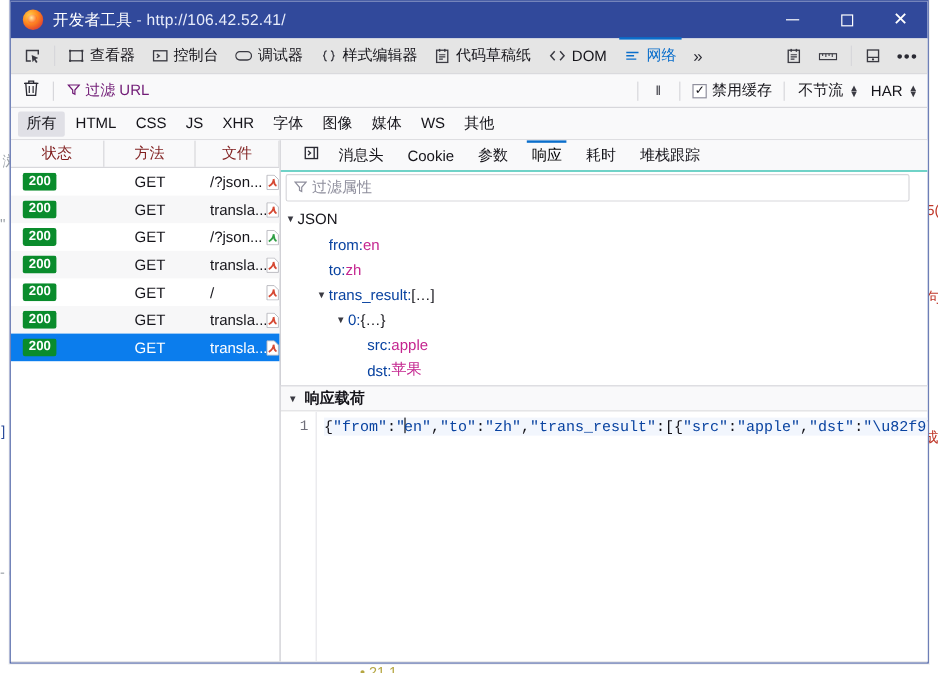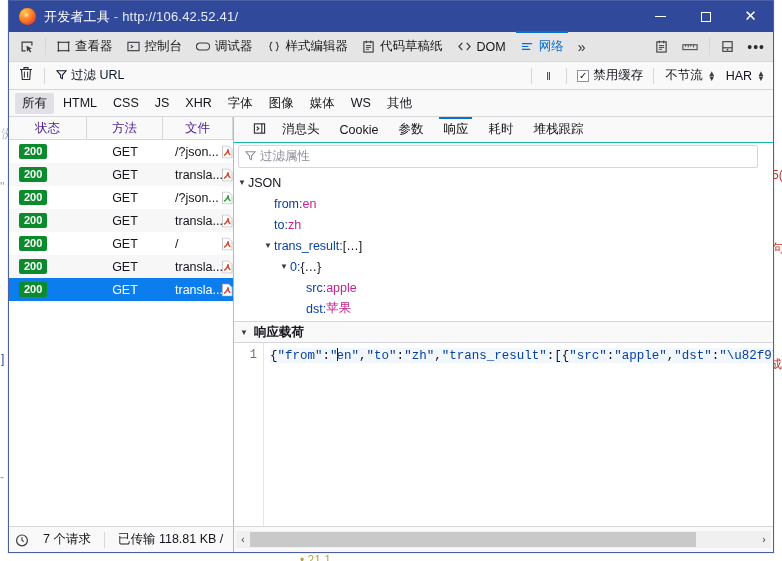--- a/index.html
+++ b/index.html
@@ -113,21 +113,21 @@
     width: 26px; height: 24px; display:flex; align-items:center; justify-content:center;
     color: #2a2a33;
   }
   .v-sep { width:1px; height:16px; background:#d7d7db; margin:0 5px; flex:none; }
   #url-filter {
     flex: 1 1 auto; height: 21px;
     display: flex; align-items: center; gap: 4px;
     padding: 0 5px;
     border: 1px solid transparent;
     border-radius: 2px;
-    color: #0f172a; font-size: 12.5px;
+    color: #701a75; font-size: 12.5px;
     background: transparent;
     min-width: 20px;
   }
   #pause-btn { padding: 0 9px; font-size: 11px; letter-spacing: 1.5px; color: #2a2a33; height:24px; display:flex; align-items:center;}
   .cb-wrap { display: flex; align-items: center; gap: 4px; font-size: 12.5px; color: #15141a; padding: 0 5px; height:24px; white-space: nowrap;}
   .cb-box {
     width: 12px; height: 12px; border: 1px solid #8f8f9d; background: #fff;
     display:flex; align-items:center; justify-content:center;
     font-size: 10px; color: #15141a; line-height: 1; flex:none;
   }
@@ -165,21 +165,21 @@
     width: 225px; min-width: 225px;
     display: flex; flex-direction: column;
     background: #ffffff;
     border-right: 1px solid #b8b8c0;
     overflow: hidden;
   }
   #req-head {
     display: flex; height: 23px; min-height: 23px;
     background: #f9f9fa;
     border-bottom: 1px solid #d7d7db;
-    font-size: 12.5px; color: #4c1d95;
+    font-size: 12.5px; color: #7f1d1d;
   }
   .col-h {
     display: flex; align-items: center; justify-content: center;
     border-right: 1px solid #d7d7db;
     overflow: hidden; white-space: nowrap;
   }
   .col-status { width: 78px; min-width:78px; }
   .col-method { width: 76px; min-width:76px; }
   .col-file   { flex: 1 1 auto; }
   #req-rows { flex: 1 1 auto; overflow: hidden; }
@@ -688,35 +688,13 @@
 
       <div id="payload-body">
         <div id="gutter">1</div>
         <div id="code">
           <span class="line"><span class="p">{</span><span class="k">"from"</span><span class="p">:</span><span class="k">"<span class="caret"></span>en"</span><span class="p">,</span><span class="k">"to"</span><span class="p">:</span><span class="k">"zh"</span><span class="p">,</span><span class="k">"trans_result"</span><span class="p">:[{</span><span class="k">"src"</span><span class="p">:</span><span class="k">"apple"</span><span class="p">,</span><span class="k">"dst"</span><span class="p">:</span><span class="k">"\u82f9\u679</span><span class="p"></span></span>
         </div>
       </div>
     </div>
   </div>
 
-  <div id="statusbar">
-    <div id="status-left">
-      <div id="clock-icon">
-        <svg width="14" height="14" viewBox="0 0 14 14">
-            <circle cx="7" cy="7.4" r="5.4" fill="none" stroke="currentColor" stroke-width="1.2"></circle>
-            <path d="M7 4.3v3.1l2 1.2" fill="none" stroke="currentColor" stroke-width="1.1"></path>
-          </svg>
-      </div>
-      <div class="st-txt">7 个请求</div>
-      <div class="v-sep"></div>
-      <div class="st-txt">已传输 118.81 KB /</div>
-    </div>
-    <div id="status-right">
-      <div id="hscroll">
-        <span class="sc-arrow">‹</span>
-        <span id="sc-track">
-          <span id="sc-thumb"></span>
-        </span>
-        <span class="sc-arrow">›</span>
-      </div>
-    </div>
-  </div>
 </div>
 
 </body></html>

